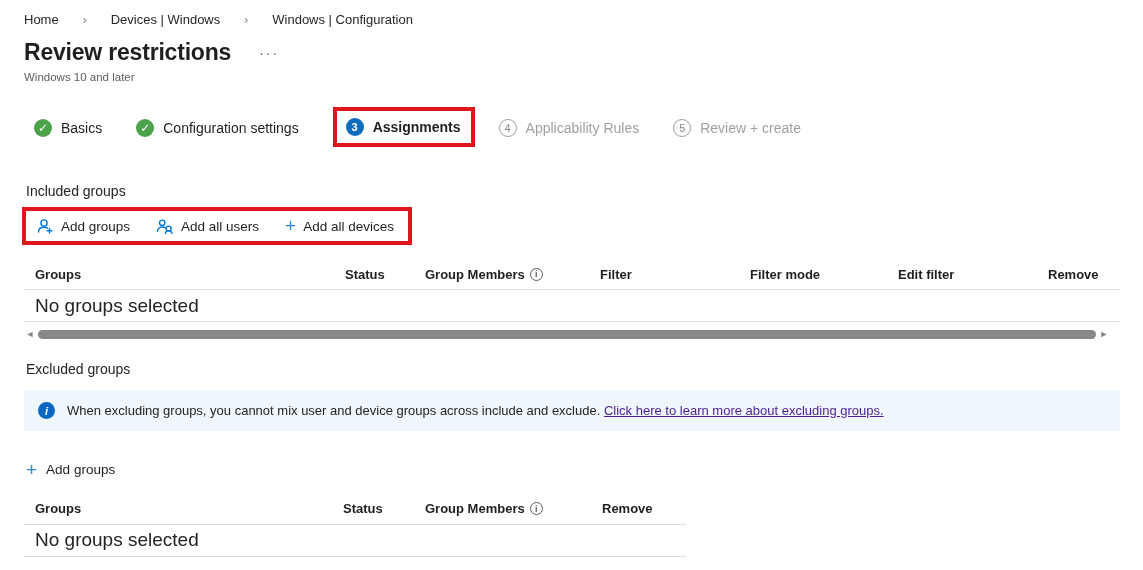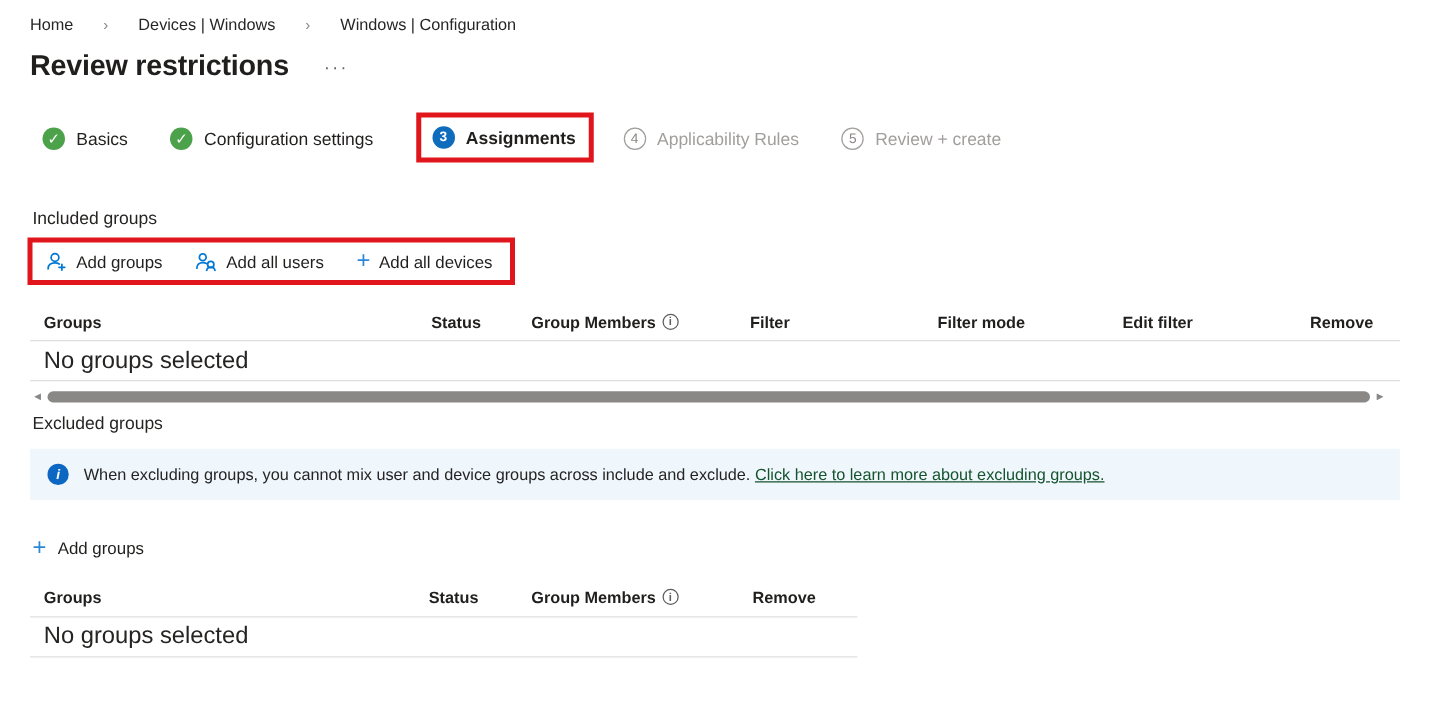--- a/index.html
+++ b/index.html
@@ -66,27 +66,27 @@
   .t2 .c1 { width: 82px; }
   .t2 .c2 { width: 177px; }
   .t2 .c3 { width: 90px; }
 
   
   .hscroll { display: flex; align-items: center; width: 1104px; margin-top: 7px; margin-left: -18px; padding-left: 18px; }
   .hscroll-arrow { color: #8a8886; font-size: 9px; width: 12px; flex: 0 0 auto; cursor: pointer; text-align: center; }
   .hscroll-track { flex: 1 1 auto; height: 9px; position: relative; margin: 0 2px; }
   .hscroll-thumb { position: absolute; left: 0; top: 0; height: 9px; width: 100%; background: #8a8886; border-radius: 5px; cursor: pointer; }
 
-  .excluded-label { margin-top: 8px; margin-left: 2px; }
+  .excluded-label { margin-top: 22px; margin-left: 2px; }
 
   
   .info-banner { width: 1096px; margin-top: 13px; background: #eff6fc; display: flex; align-items: center; padding: 12px 14px; gap: 12px; }
   .info-icon { width: 17px; height: 17px; border-radius: 50%; background: #0b67c2; color: #fff; font-size: 11px; font-weight: 700; display: inline-flex; align-items: center; justify-content: center; flex: 0 0 auto; font-style: italic; }
   .info-text { font-size: 13px; color: #252423; }
-  .info-link { color: #14532d; text-decoration: underline; cursor: pointer; }
+  .info-link { color: #4c1d95; text-decoration: underline; cursor: pointer; }
 
   
   .add-groups-btn { display: inline-flex; align-items: center; gap: 9px; margin-top: 31px; margin-left: 2px; font-size: 13.5px; color: #201f1e; cursor: pointer; }
 </style>
 </head>
 <body>
 
 <div class="page">
 
   
@@ -96,20 +96,21 @@
     <span class="crumb">Devices | Windows</span>
     <span class="crumb-sep">›</span>
     <span class="crumb">Windows | Configuration</span>
   </div>
 
   
   <div class="title-row">
     <h1 class="page-title">Review restrictions</h1>
     <span class="title-ellipsis">···</span>
   </div>
+  <div class="subtitle">Windows 10 and later</div>
 
   
   <div class="steps">
     <div class="step complete">
       <span class="step-circle">✓</span>
       <span class="step-label">Basics</span>
     </div>
     <div class="step complete">
       <span class="step-circle">✓</span>
       <span class="step-label">Configuration settings</span>

